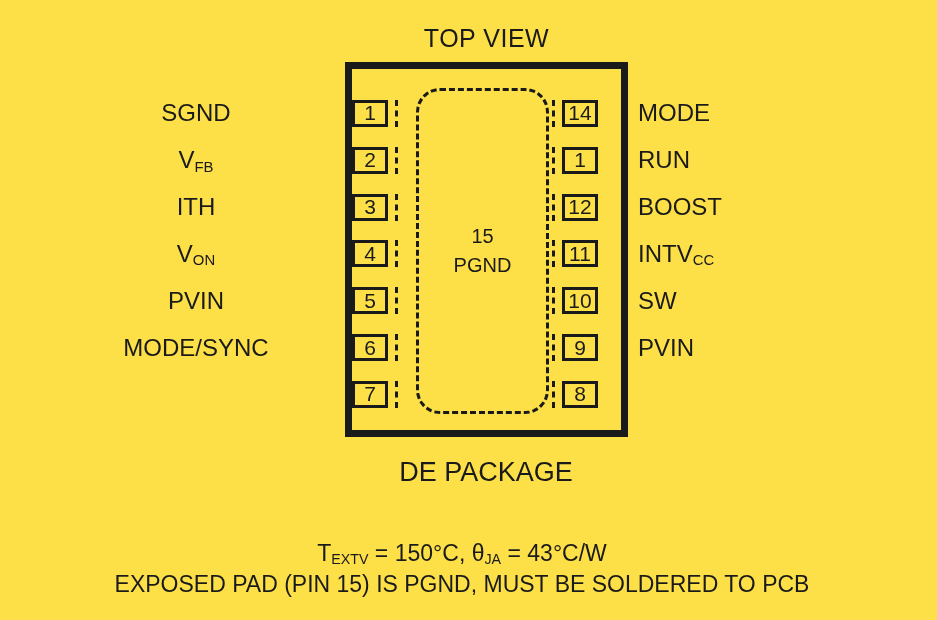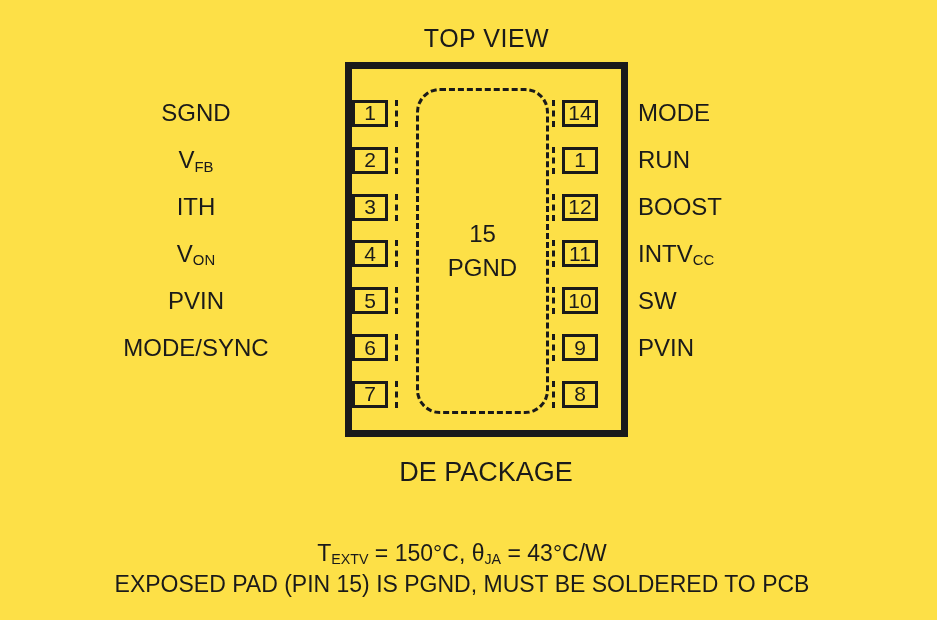--- a/index.html
+++ b/index.html
@@ -39,21 +39,21 @@
     top: 88px;
     width: 133px;
     height: 326px;
     border: 3px dashed #1a1a1a;
     border-radius: 24px;
     display: flex;
     flex-direction: column;
     align-items: center;
     justify-content: center;
     gap: 6px;
-    font-size: 24px;
+    font-size: 20px;
   }
   .col {
     position: absolute;
     top: 90px;
     display: flex;
     flex-direction: column;
   }
   .row {
     height: 46.85px;
     display: flex;

